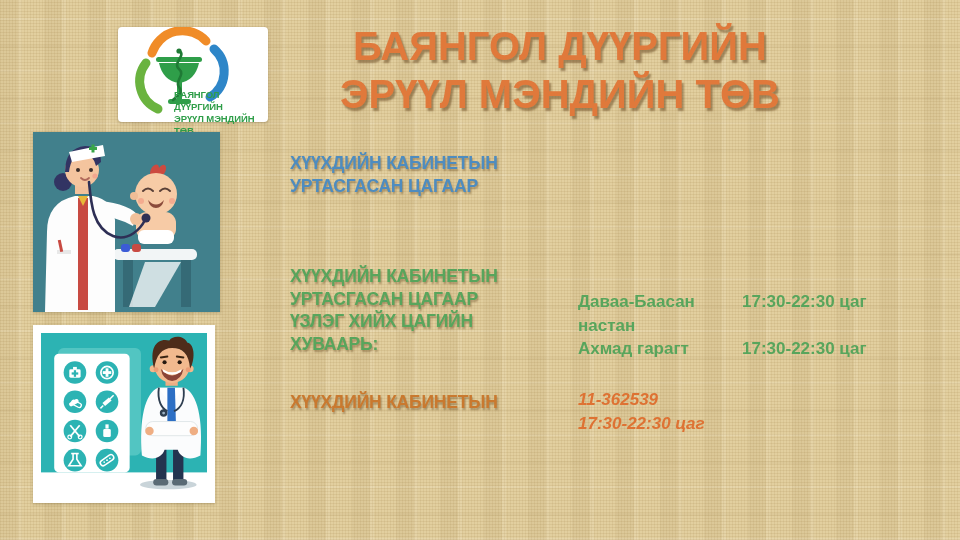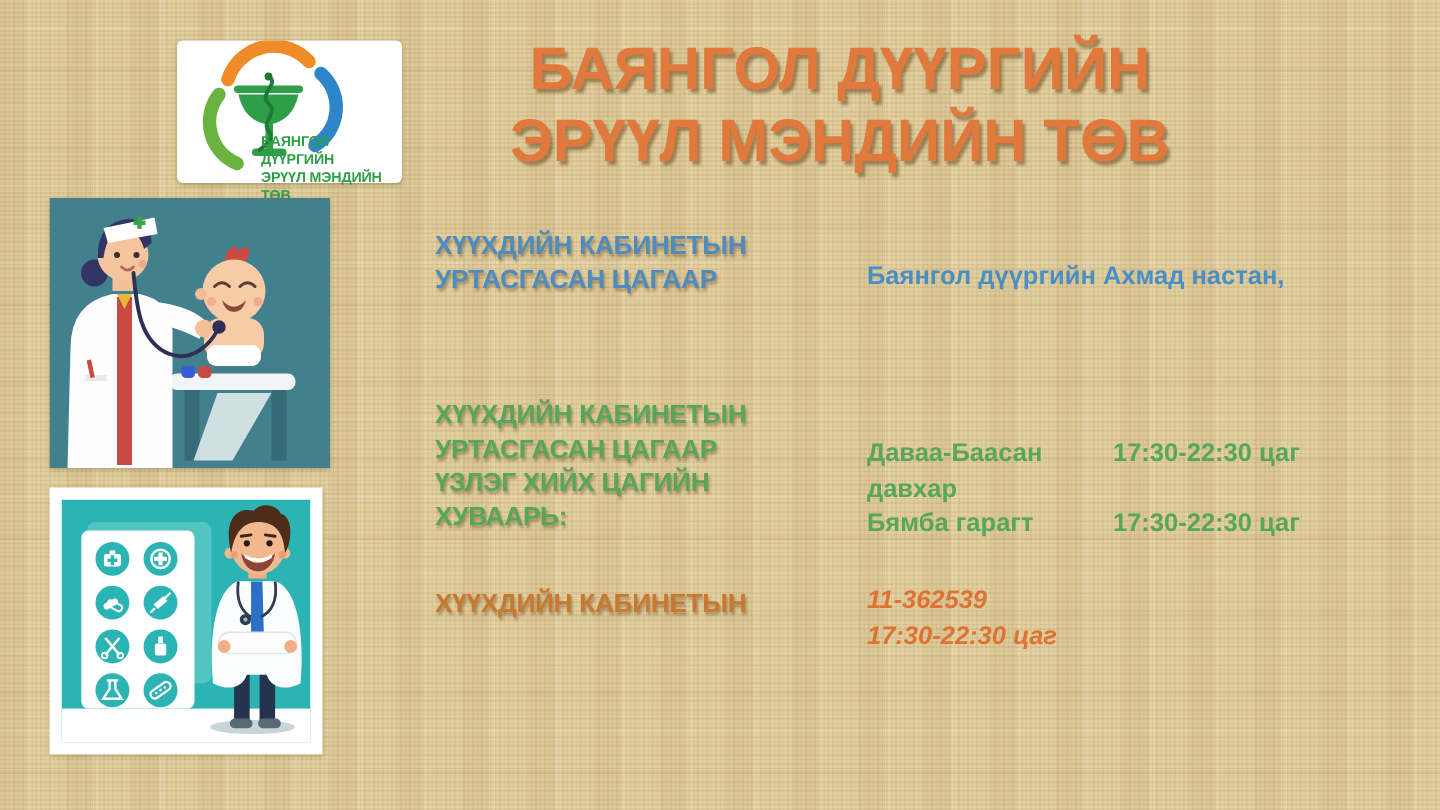--- a/index.html
+++ b/index.html
@@ -209,33 +209,32 @@
       <circle cx="122" cy="39" r="2.6" fill="#eb9d76"></circle>
       <circle cx="156" cy="39" r="2.6" fill="#eb9d76"></circle>
     </svg>
   </figure>
 
   <div class="heading heading-location">
     <div>ХҮҮХДИЙН КАБИНЕТЫН</div>
     <div>УРТАСГАСАН ЦАГААР</div>
   </div>
   <div class="detail detail-location">
-    <div>Баянгол дүүргийн Ахмад настан,</div>
   </div>
 
   <div class="heading heading-schedule">
     <div>ХҮҮХДИЙН КАБИНЕТЫН</div>
     <div>УРТАСГАСАН ЦАГААР</div>
     <div>ҮЗЛЭГ ХИЙХ ЦАГИЙН</div>
     <div>ХУВААРЬ:</div>
   </div>
   <div class="detail detail-schedule">
-    <span>Даваа-Баасан давхар</span>
+    <span>Даваа-Баасан настан</span>
     <span>17:30-22:30 цаг</span>
-    <span>Бямба гарагт</span>
+    <span>Ахмад гарагт</span>
     <span>17:30-22:30 цаг</span>
   </div>
 
   <div class="heading heading-phone">
     <div>ХҮҮХДИЙН КАБИНЕТЫН</div>
   </div>
   <div class="detail detail-phone">
     <div>11-362539</div>
     <div>17:30-22:30 цаг</div>
   </div>

